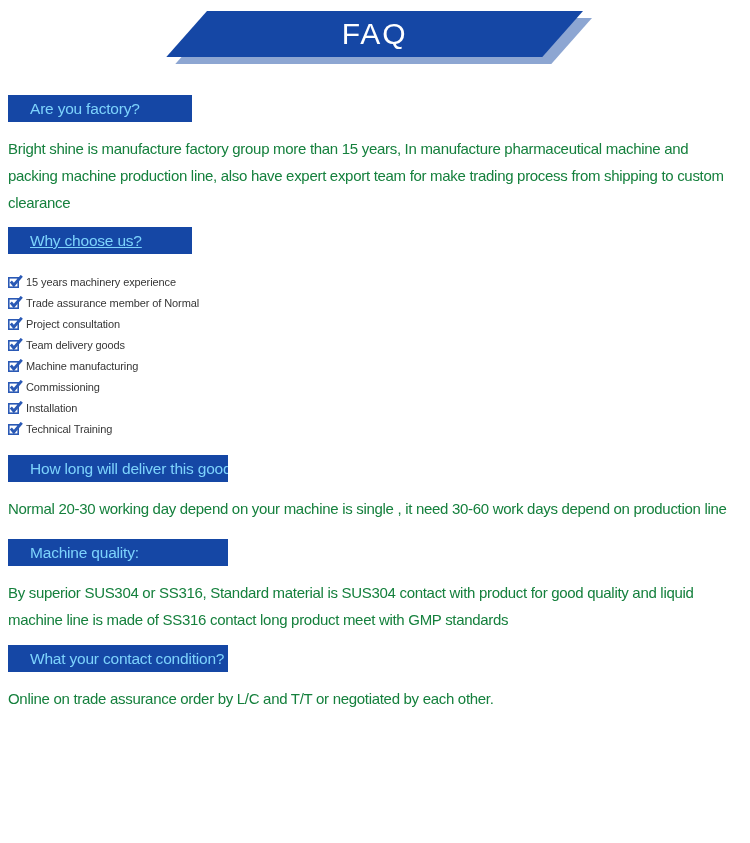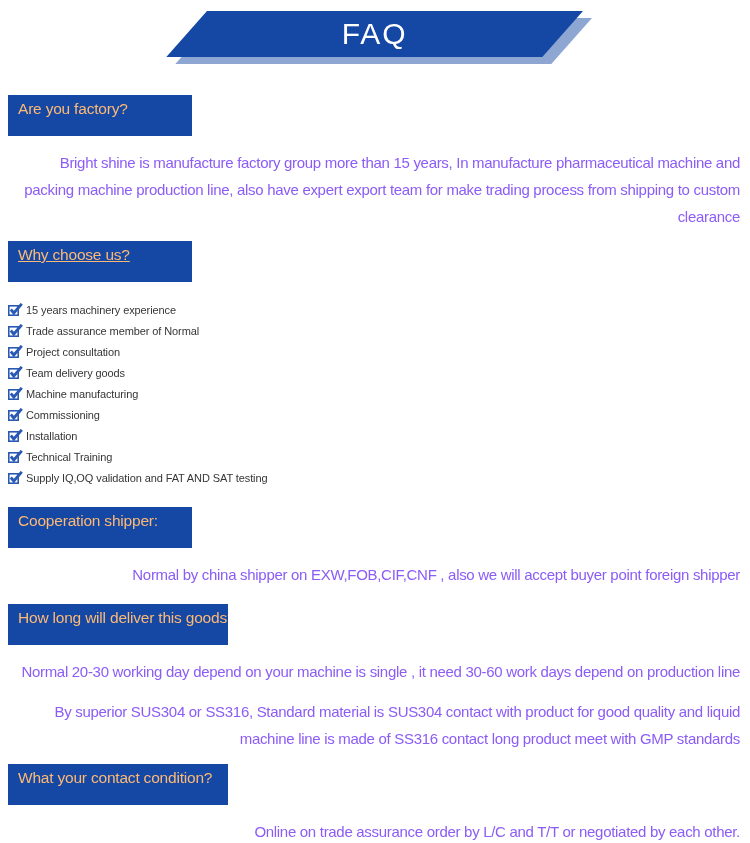--- a/index.html
+++ b/index.html
@@ -21,38 +21,38 @@
     background:#1547a5;transform:skewX(-41.5deg);transform-origin:top left;
     text-align:center;
   }
   .banner-title{
     display:inline-block;transform:skewX(41.5deg);
     color:#ffffff;font-size:30px;line-height:46px;letter-spacing:2px;
   }
 
   
   .sec-head{
-    background:#1547a5;color:#fdba74;
-    height:41px;line-height:27px;font-size:15.5px;letter-spacing:-0.2px;
-    padding-left:10px;margin-left:8px;box-sizing:border-box;
+    background:#1547a5;color:#7dd3fc;
+    height:27px;line-height:27px;font-size:15.5px;letter-spacing:-0.2px;
+    padding-left:22px;margin-left:8px;box-sizing:border-box;
     white-space:nowrap;overflow:hidden;
   }
   .w184{width:184px;}
   .w220{width:220px;}
   .mh1{margin-top:21px;}
   .mh2{margin-top:11px;text-decoration:underline;}
   .mh3{margin-top:19px;}
   .mh4{margin-top:16px;}
   .mh5{margin-top:17px;}
   .mh6{margin-top:12px;}
 
   
   .para{
     margin:13px 10px 0 8px;
-    color:#8b5cf6;font-size:15px;line-height:27px;letter-spacing:-0.3px;text-align:right;
+    color:#15803d;font-size:15px;line-height:27px;letter-spacing:-0.3px;
   }
 
   
   .checklist{list-style:none;margin:17px 0 0 8px;padding:0;}
   .check-item{
     display:flex;align-items:center;height:21px;
     color:#363636;font-size:11px;letter-spacing:-0.1px;
   }
   .check-icon{display:inline-flex;margin-right:3px;flex:0 0 auto;}
 </style>
@@ -141,43 +141,31 @@
       </li>
       <li class="check-item">
         <span class="check-icon">
             <svg width="15" height="13" viewBox="0 0 15 13">
               <rect x="0.8" y="2.8" width="9.4" height="9.4" fill="#ffffff" stroke="#2a59b5" stroke-width="1.6"></rect>
               <path d="M2.8 6.5 L5.8 10 L13.8 0.8" fill="none" stroke="#2a59b5" stroke-width="2.8"></path>
             </svg>
           </span>
         <span>Technical Training</span>
       </li>
-      <li class="check-item">
-        <span class="check-icon">
-            <svg width="15" height="13" viewBox="0 0 15 13">
-              <rect x="0.8" y="2.8" width="9.4" height="9.4" fill="#ffffff" stroke="#2a59b5" stroke-width="1.6"></rect>
-              <path d="M2.8 6.5 L5.8 10 L13.8 0.8" fill="none" stroke="#2a59b5" stroke-width="2.8"></path>
-            </svg>
-          </span>
-        <span>Supply IQ,OQ validation and FAT AND SAT testing</span>
-      </li>
     </ul>
   </section>
 
-  <section>
-    <div class="sec-head w184 mh3">Cooperation shipper:</div>
-    <p class="para">Normal by china shipper on EXW,FOB,CIF,CNF , also we will accept buyer point foreign shipper</p>
-  </section>
 
   <section>
     <div class="sec-head w220 mh4">How long will deliver this goods?</div>
     <p class="para">Normal 20-30 working day depend on your machine is single , it need 30-60 work days depend on production line</p>
   </section>
 
   <section>
+    <div class="sec-head w220 mh5">Machine quality:</div>
     <p class="para">By superior SUS304 or SS316, Standard material is SUS304 contact with product for good quality and  liquid machine line is made of SS316 contact long product meet with GMP standards</p>
   </section>
 
   <section>
     <div class="sec-head w220 mh6">What your contact condition?</div>
     <p class="para">Online on trade assurance order by L/C and T/T or negotiated by each other.</p>
   </section>
 
 </div>
 

